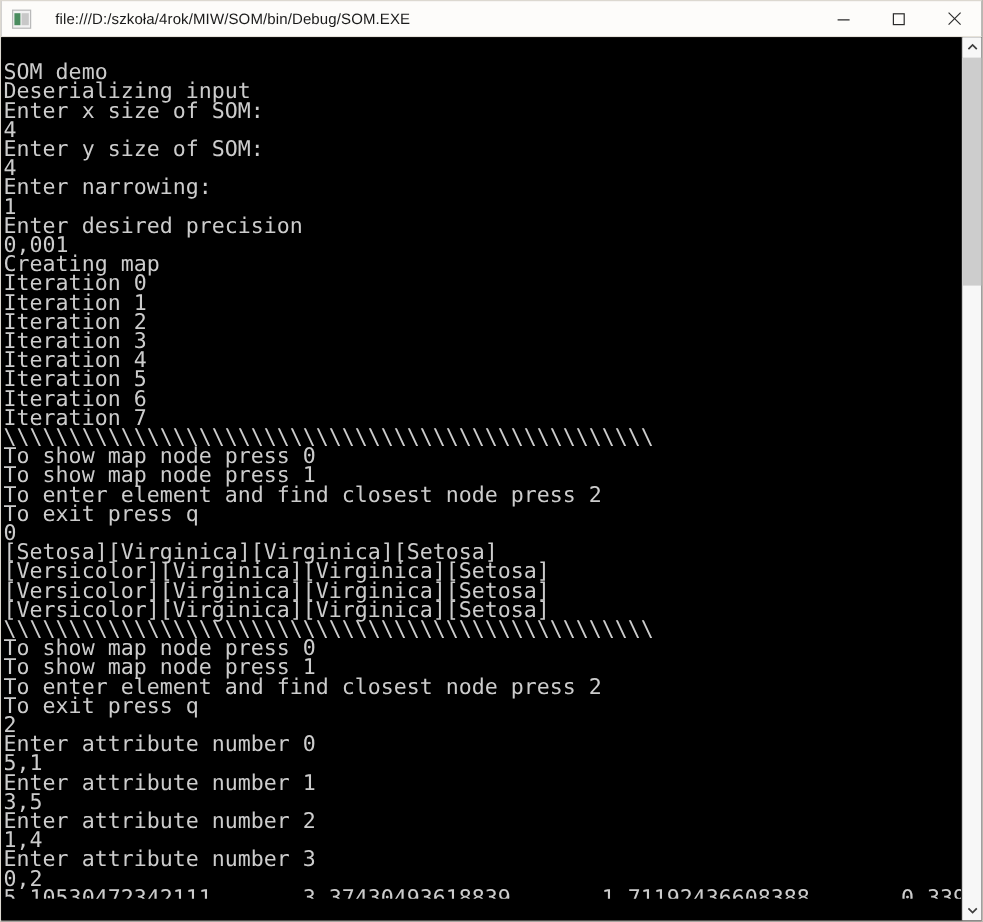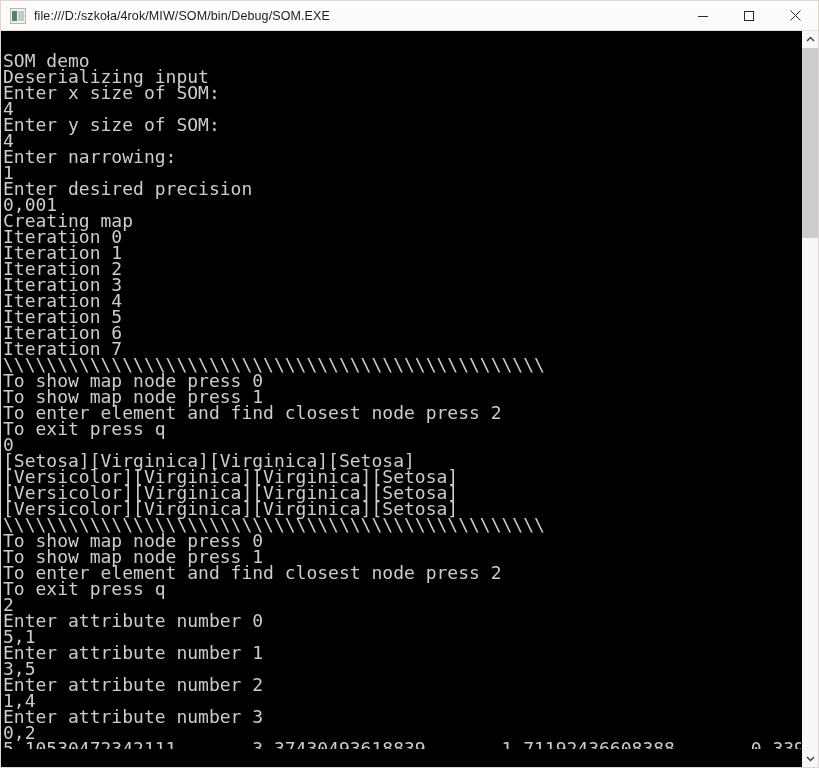--- a/index.html
+++ b/index.html
@@ -64,20 +64,21 @@
     background: #c8c8c8;
   }
   #title-text {
     font-family: "Liberation Sans", sans-serif;
     font-size: 12.5px;
     color: #1b1b1b;
     letter-spacing: 0.1px;
     white-space: nowrap;
     overflow: hidden;
     flex: 1 1 auto;
+    margin-left: 12px;
   }
   .winbtn {
     width: 46px;
     height: 30px;
     flex: 0 0 auto;
     display: flex;
     align-items: center;
     justify-content: center;
     color: #2b2b2b;
   }

